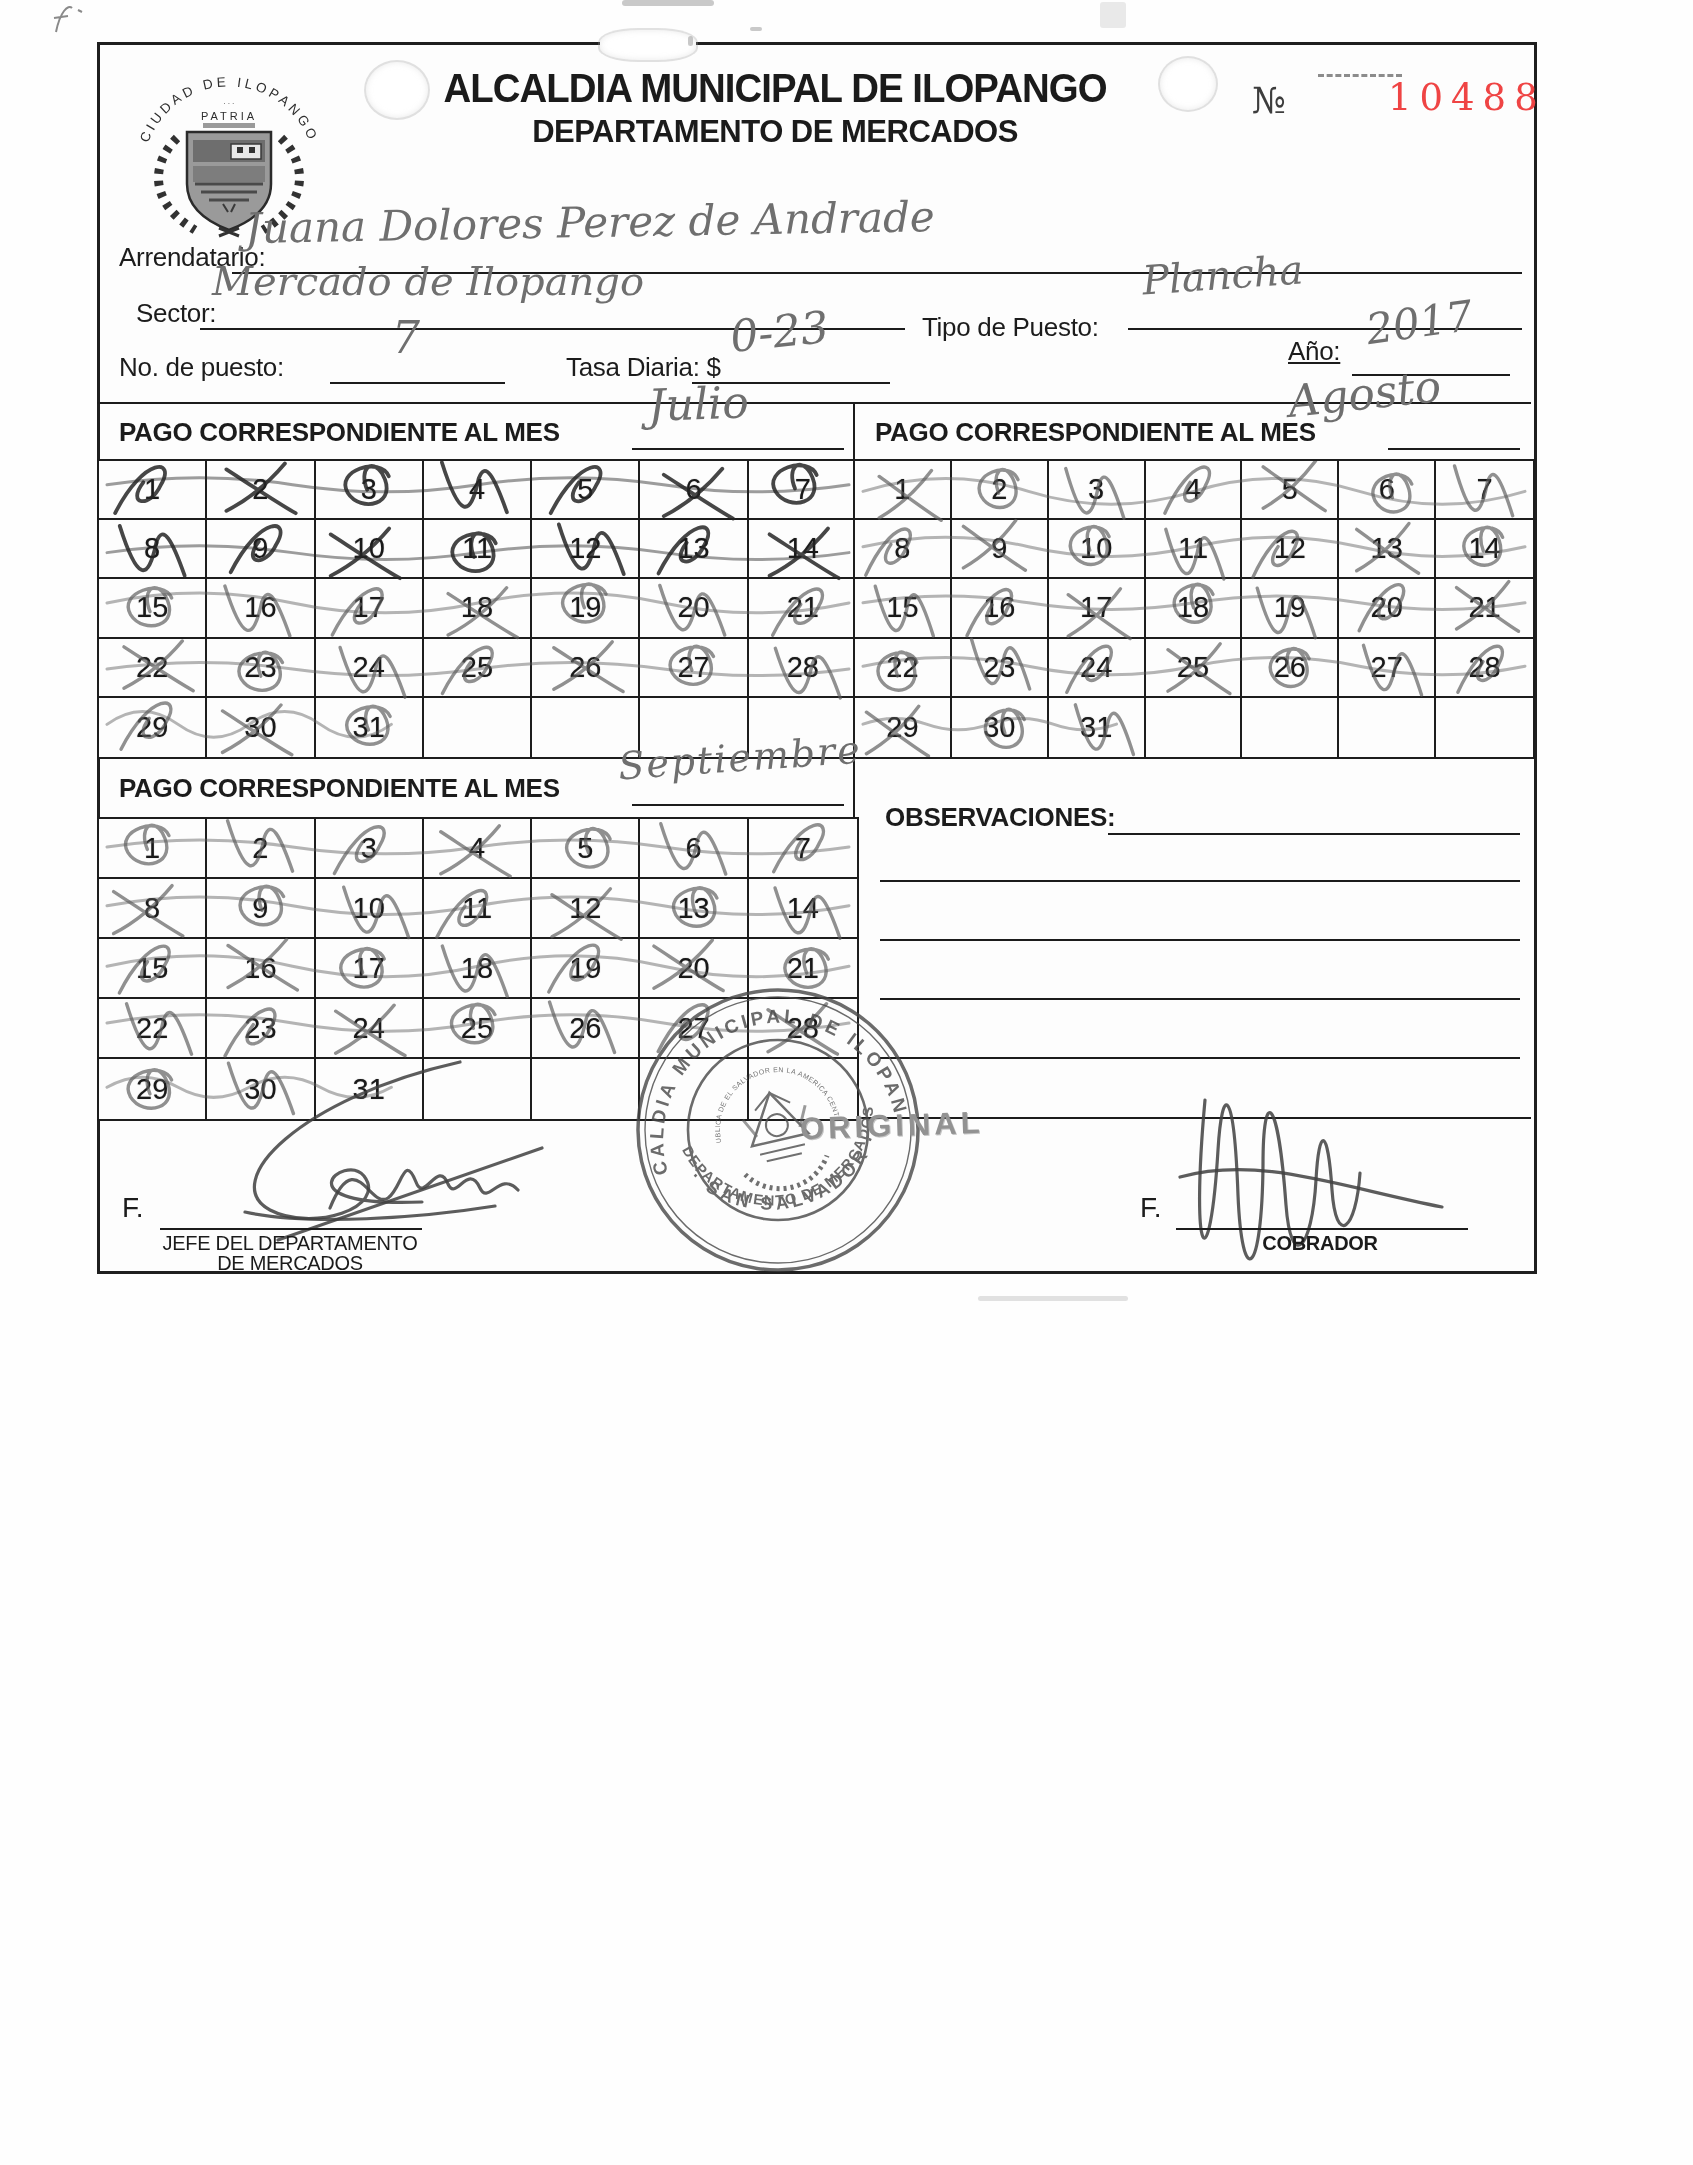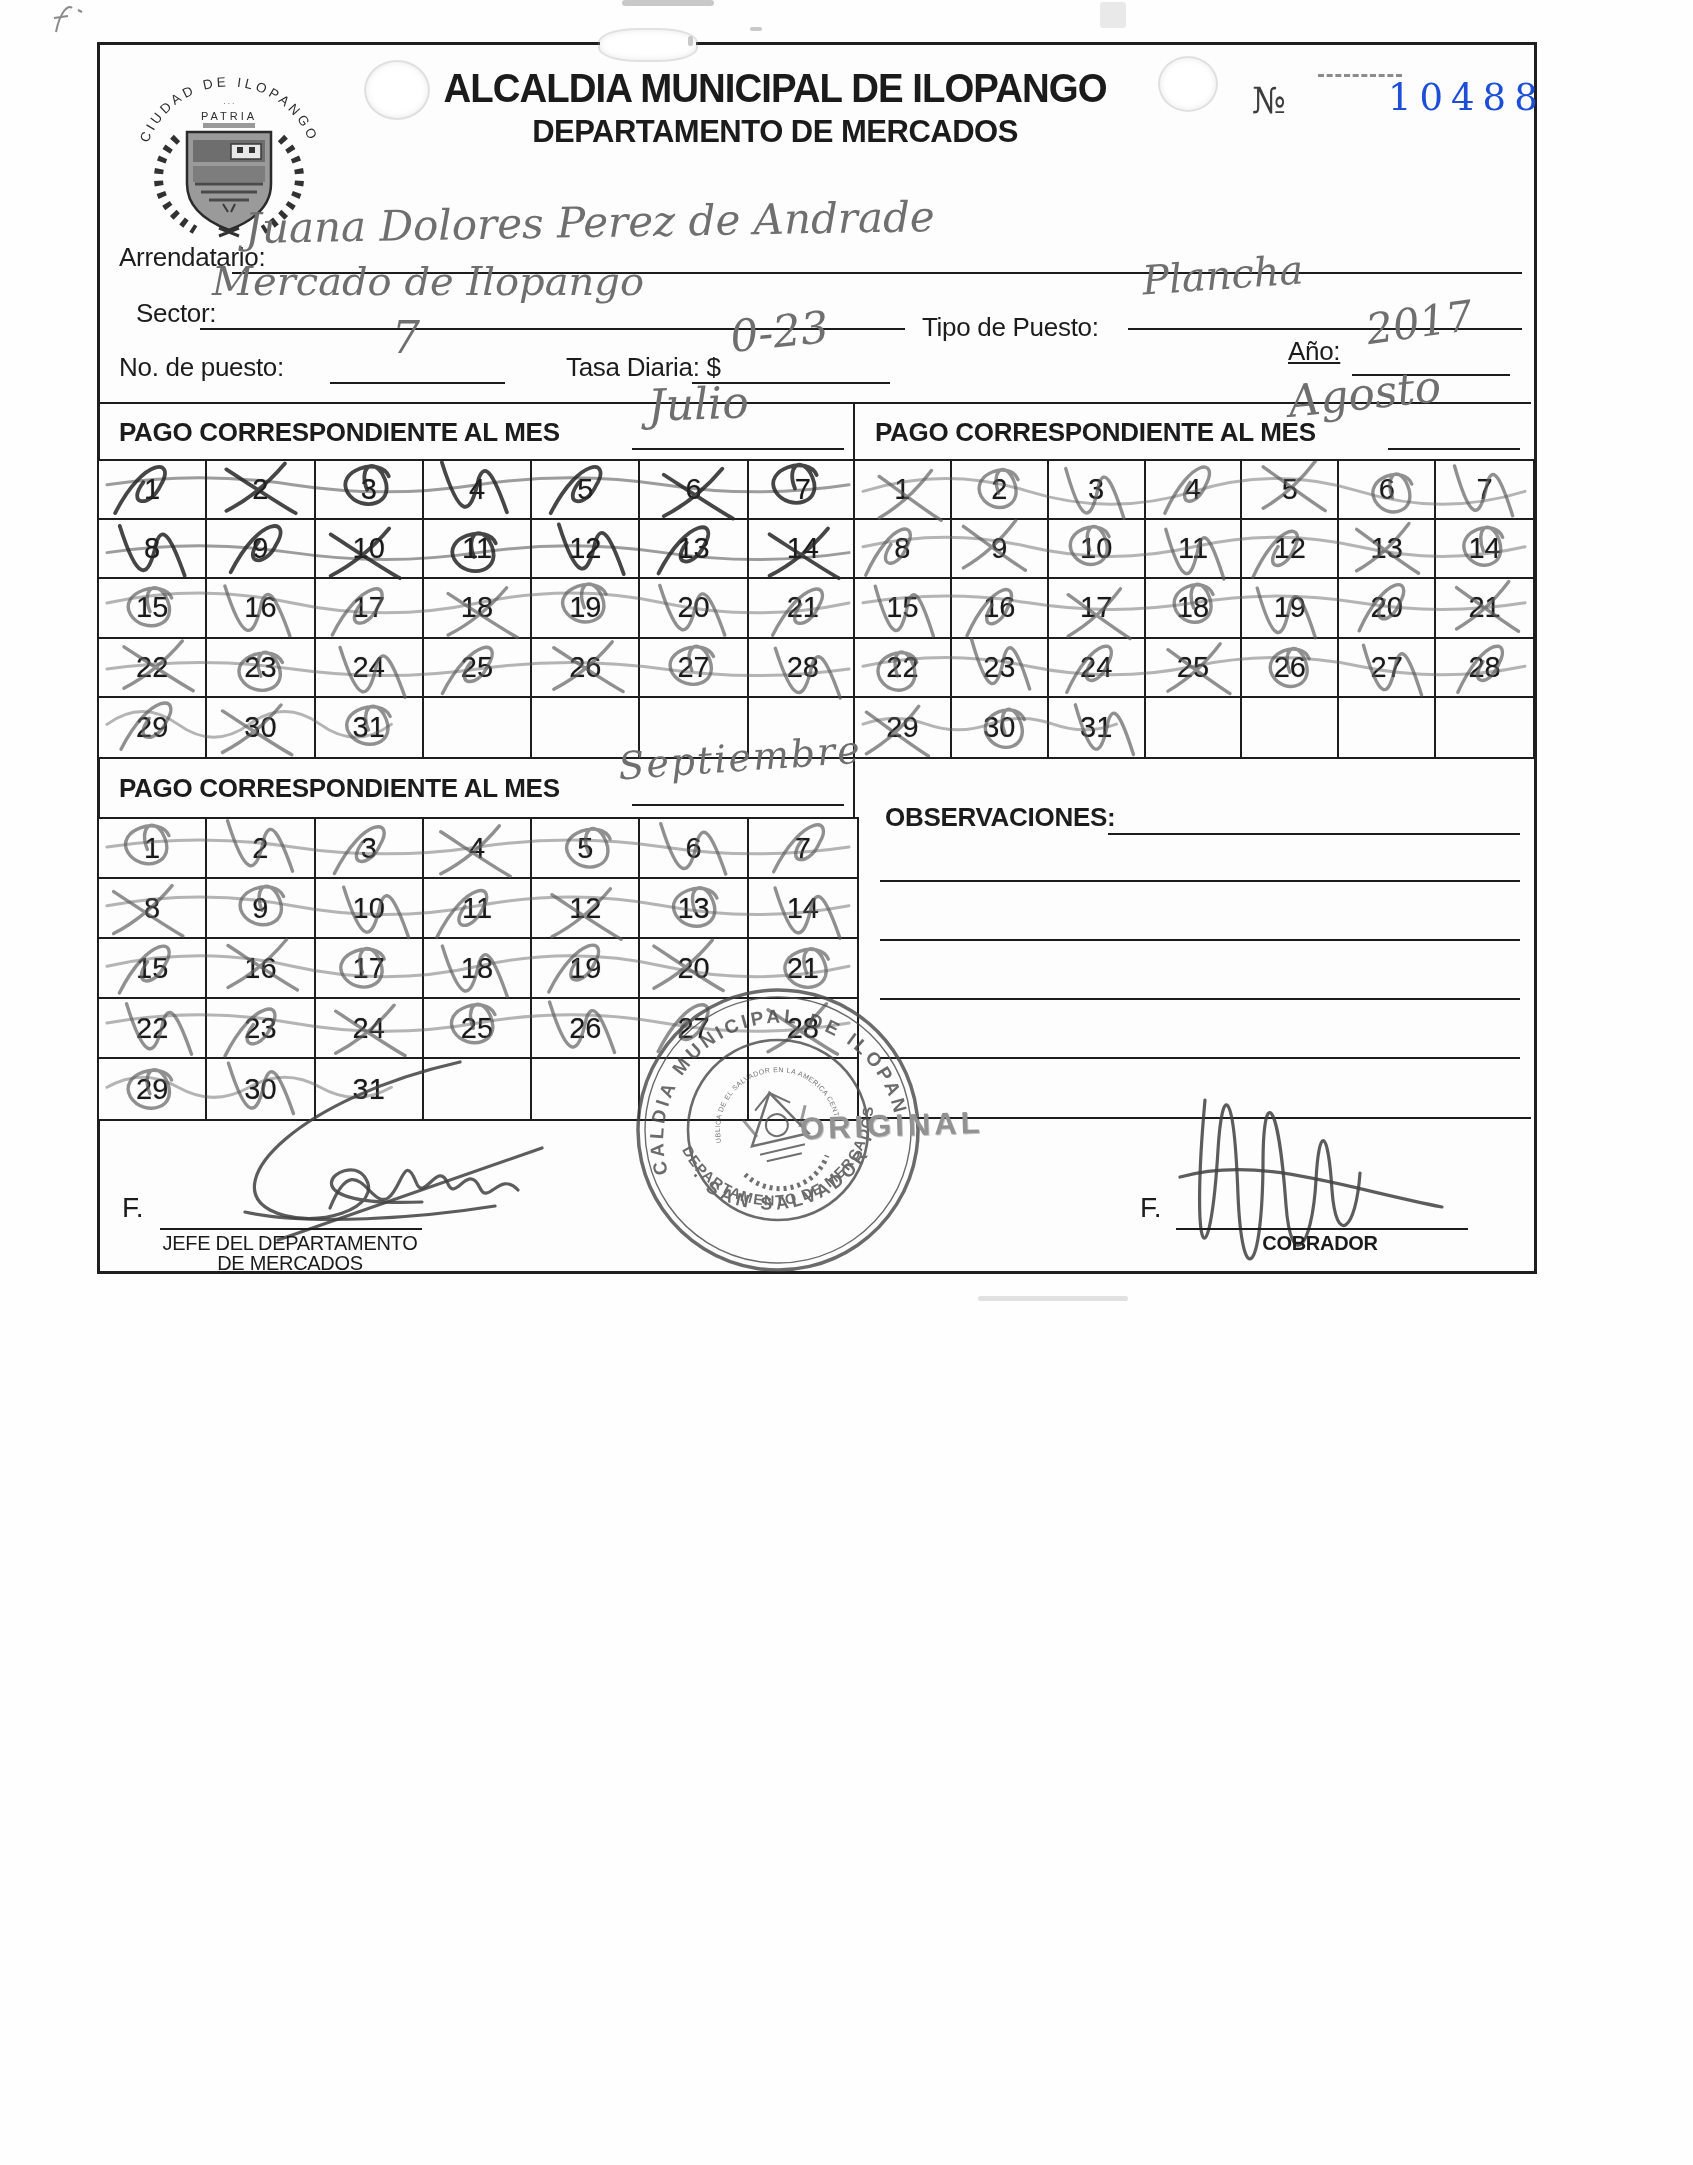--- a/index.html
+++ b/index.html
@@ -6,21 +6,21 @@
   .page{position:relative;width:1693px;height:2165px;background:#fefefe;overflow:hidden;
         font-family:"Liberation Sans",sans-serif;color:#1b1b1b;}
   .abs{position:absolute;}
   .card{left:97px;top:42px;width:1434px;height:1226px;border:3px solid #1f1f1f;background:#fdfdfd;}
   .lbl{font-size:26px;color:#1c1c1c;white-space:nowrap;letter-spacing:-0.3px;}
   .title1{left:330px;top:66px;width:890px;text-align:center;font-size:40px;font-weight:700;
           letter-spacing:-1px;transform:scaleX(.96);}
   .title2{left:330px;top:114px;width:890px;text-align:center;font-size:31px;font-weight:700;letter-spacing:-0.5px;}
   .whiteout{background:#fff;border-radius:50%;box-shadow:0 0 0 2px rgba(160,160,160,.30), inset 0 0 6px rgba(200,200,200,.4);}
   .serif{font-family:"DejaVu Serif",serif;}
-  .receipt-no{font-size:37px;color:#1d4ed8;letter-spacing:8px;}
+  .receipt-no{font-size:37px;color:#ef4444;letter-spacing:8px;}
   .hline{border-top:2px solid #1c1c1c;height:0;}
   .vline{border-left:2px solid #1c1c1c;width:0;}
   .hw{font-family:"DejaVu Serif",serif;font-style:italic;color:#6f6f6f;white-space:nowrap;}
   .cal-grid{display:grid;grid-template-columns:repeat(7,1fr);grid-template-rows:repeat(5,1fr);
             border:2px solid #1d1d1d;background:#fdfdfd;}
   .cal-cell{border-right:2px solid #1d1d1d;border-bottom:2px solid #1d1d1d;
             display:flex;align-items:center;justify-content:center;}
   .cal-cell:nth-child(7n){border-right:none;}
   .cal-cell:nth-child(n+29){border-bottom:none;}
   .day-num{font-size:29px;color:#191919;text-shadow:0 0 1px rgba(40,40,40,.55);}

